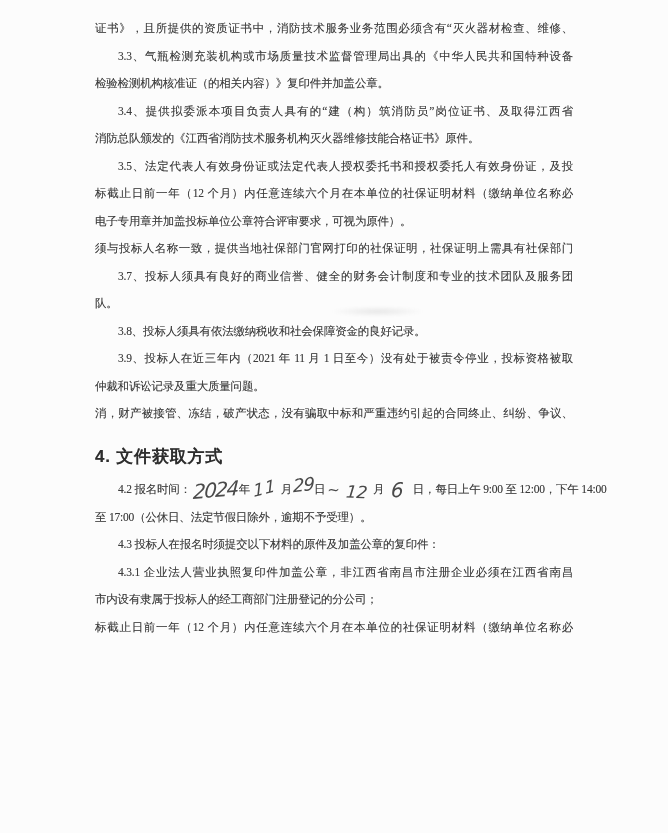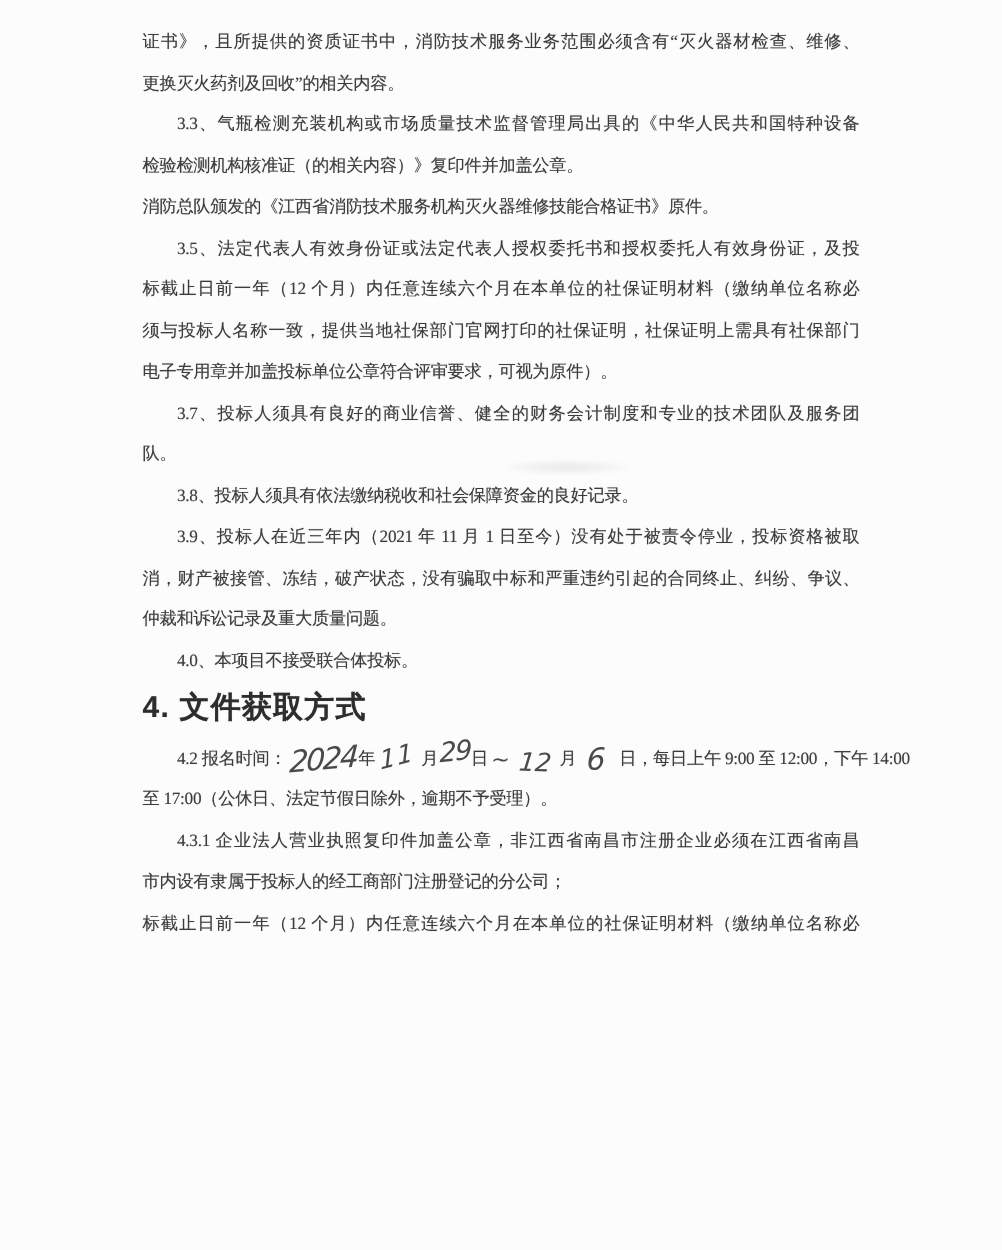--- a/index.html
+++ b/index.html
@@ -29,26 +29,26 @@
   .fl {
     text-align: justify;
     text-align-last: justify;
   }
   
   .in { padding-left: 23px; }
 
   .heading {
     font-family: "Liberation Sans", "DejaVu Sans", sans-serif;
     font-weight: bold;
-    font-size: 20px;
+    font-size: 17px;
     letter-spacing: 0.8px;
     color: #2d2d2d;
     line-height: 27.5px;
     height: 27.5px;
-    margin: 4px 0 6px 0;
+    margin: 15px 0 6px 0;
   }
 
   .fillin { white-space: nowrap; }
 
   
   .hw {
     display: inline-block;
     font-family: "DejaVu Sans", sans-serif;
     font-style: italic;
     font-weight: 400;
@@ -74,42 +74,42 @@
     filter: blur(1px);
     pointer-events: none;
   }
 </style>
 </head>
 <body>
 
 <div class="page">
 
   <div class="ln fl">证书》，且所提供的资质证书中，消防技术服务业务范围必须含有“灭火器材检查、维修、</div>
-  <div class="ln">更换灭火药剂及回收”的相关内容。</div>
   <div class="ln fl in">3.3、气瓶检测充装机构或市场质量技术监督管理局出具的《中华人民共和国特种设备</div>
   <div class="ln">检验检测机构核准证（的相关内容）》复印件并加盖公章。</div>
+  <div class="ln fl in">3.4、提供拟委派本项目负责人具有的“建（构）筑消防员”岗位证书、及取得江西省</div>
   <div class="ln">消防总队颁发的《江西省消防技术服务机构灭火器维修技能合格证书》原件。</div>
   <div class="ln fl in">3.5、法定代表人有效身份证或法定代表人授权委托书和授权委托人有效身份证，及投</div>
   <div class="ln fl">标截止日前一年（12 个月）内任意连续六个月在本单位的社保证明材料（缴纳单位名称必</div>
+  <div class="ln">电子专用章并加盖投标单位公章符合评审要求，可视为原件）。</div>
   <div class="ln fl">须与投标人名称一致，提供当地社保部门官网打印的社保证明，社保证明上需具有社保部门</div>
-  <div class="ln">电子专用章并加盖投标单位公章符合评审要求，可视为原件）。</div>
   <div class="ln fl in">3.7、投标人须具有良好的商业信誉、健全的财务会计制度和专业的技术团队及服务团</div>
   <div class="ln">队。</div>
   <div class="ln in">3.8、投标人须具有依法缴纳税收和社会保障资金的良好记录。</div>
   <div class="ln fl in">3.9、投标人在近三年内（2021 年 11 月 1 日至今）没有处于被责令停业，投标资格被取</div>
+  <div class="ln">仲裁和诉讼记录及重大质量问题。</div>
   <div class="ln fl">消，财产被接管、冻结，破产状态，没有骗取中标和严重违约引起的合同终止、纠纷、争议、</div>
-  <div class="ln">仲裁和诉讼记录及重大质量问题。</div>
-  <div class="ln in">4.0、本项目不接受联合体投标。</div>
 
   <div class="heading">4. 文件获取方式</div>
 
 
   <div class="ln in fillin">
     <span>4.2 报名时间：</span><span class="hw hw-year">2024</span><span>年</span><span class="hw hw-m1">11</span><span>月</span><span class="hw hw-d1">29</span><span>日</span><span class="hw hw-tilde">~</span><span class="hw hw-m2">12</span><span>月</span><span class="hw hw-d2">6</span><span>日，每日上午 9:00 至 12:00，下午 14:00</span>
   </div>
 
   <div class="ln">至 17:00（公休日、法定节假日除外，逾期不予受理）。</div>
+  <div class="ln in">4.3 投标人在报名时须提交以下材料的原件及加盖公章的复印件：</div>
   <div class="ln fl in">4.3.1 企业法人营业执照复印件加盖公章，非江西省南昌市注册企业必须在江西省南昌</div>
   <div class="ln">市内设有隶属于投标人的经工商部门注册登记的分公司；</div>
   <div class="ln fl">标截止日前一年（12 个月）内任意连续六个月在本单位的社保证明材料（缴纳单位名称必</div>
 
   <div class="smudge"></div>
 </div>
 
 </body></html>

